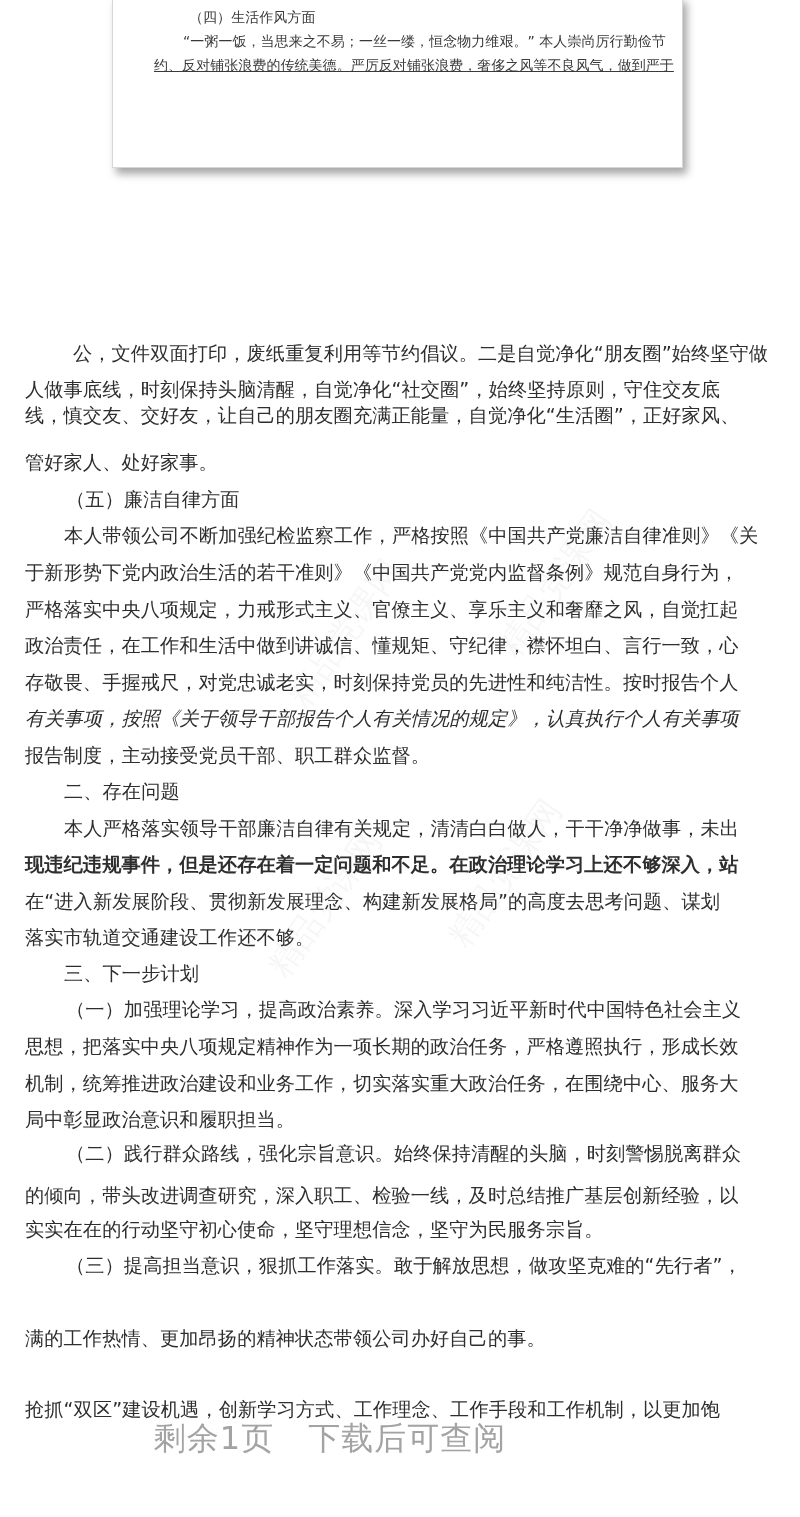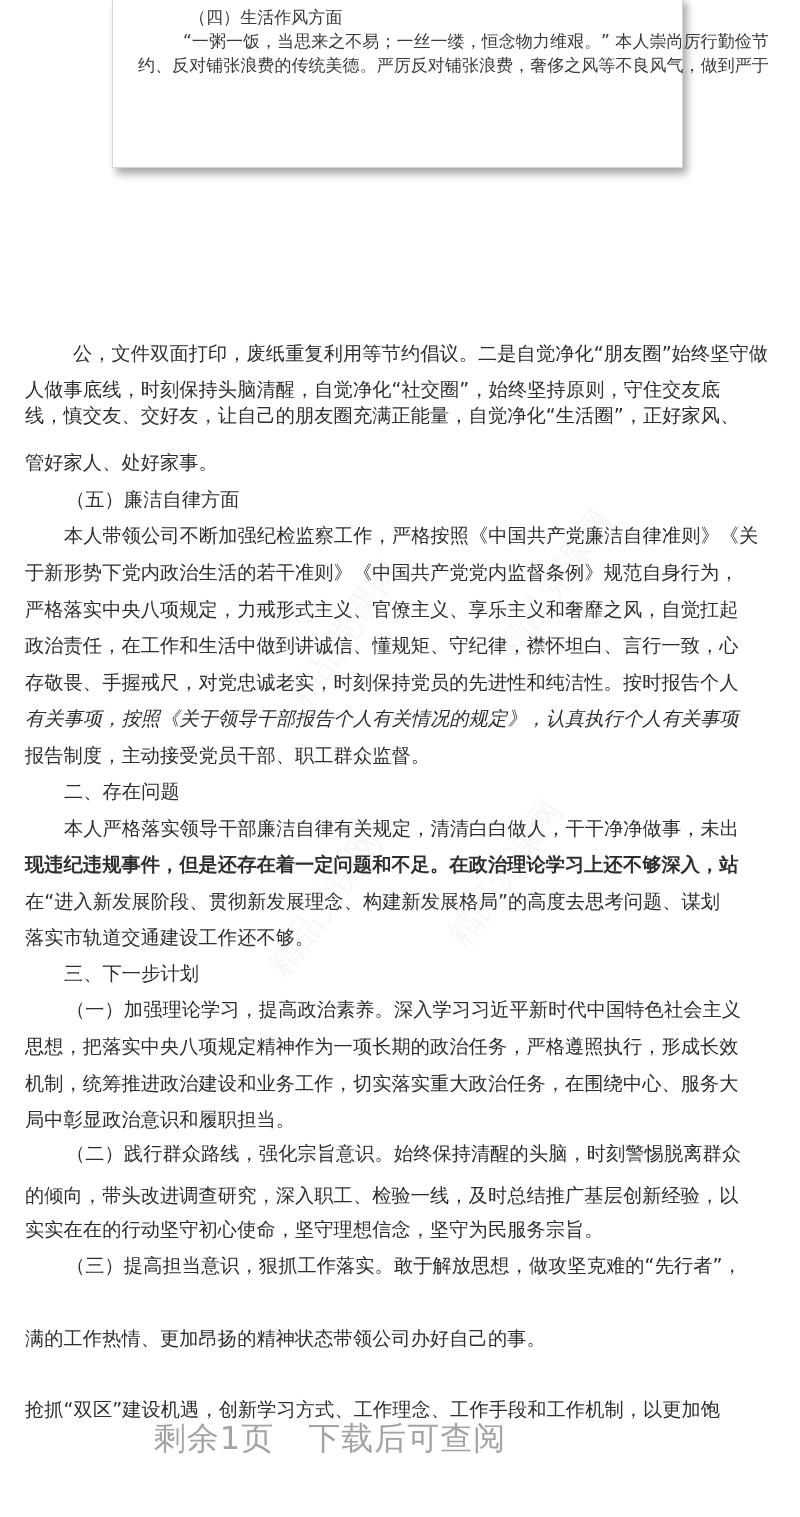--- a/index.html
+++ b/index.html
@@ -23,21 +23,21 @@
     width: 571px;
     height: 172px;
     background: #ffffff;
     border: 1px solid #d6d6d6;
     box-shadow: 4px 6px 8px rgba(0,0,0,0.35);
     box-sizing: border-box;
   }
   .preview-card .p-line {
     position: absolute;
     left: 42px;
-    font-size: 17px;
+    font-size: 14px;
     line-height: 16px;
     color: #3a3a3a;
     white-space: nowrap;
     letter-spacing: 0.05px;
   }
   
   .doc {
     position: absolute;
     left: 0;
     top: 0;
@@ -81,21 +81,21 @@
 <body>
 
 <div class="watermark" style="left:260px; top:610px;">精品党课网</div>
 <div class="watermark" style="left:470px; top:560px;">精品党课网</div>
 <div class="watermark" style="left:240px; top:880px;">精品党课网</div>
 <div class="watermark" style="left:420px; top:850px;">精品党课网</div>
 
 <div class="preview-card">
   <div class="p-line" style="left:76px; top:12px;">（四）生活作风方面</div>
   <div class="p-line" style="left:70px; top:36px;">“一粥一饭，当思来之不易；一丝一缕，恒念物力维艰。” 本人崇尚厉行勤俭节</div>
-  <div class="p-line" style="left:25px; top:60px;">约、反对铺张浪费的传统美德。严厉反对铺张浪费，奢侈之风等不良风气，做到严于</div>
+  <div class="p-line" style="left:41px; top:60px;text-decoration:underline;">约、反对铺张浪费的传统美德。严厉反对铺张浪费，奢侈之风等不良风气，做到严于</div>
 </div>
 
 <div class="doc">
   <div class="line" style="top:342px;margin-left:48px;">公，文件双面打印，废纸重复利用等节约倡议。二是自觉净化“朋友圈”始终坚守做</div>
   <div class="line" style="top:378px;">人做事底线，时刻保持头脑清醒，自觉净化“社交圈”，始终坚持原则，守住交友底</div>
   <div class="line" style="top:404px;">线，慎交友、交好友，让自己的朋友圈充满正能量，自觉净化“生活圈”，正好家风、</div>
   <div class="line" style="top:451px;">管好家人、处好家事。</div>
 
   <div class="line indent2b" style="left:66px; top:488px;">（五）廉洁自律方面</div>
   <div class="line indent2" style="top:524px;">本人带领公司不断加强纪检监察工作，严格按照《中国共产党廉洁自律准则》《关</div>

